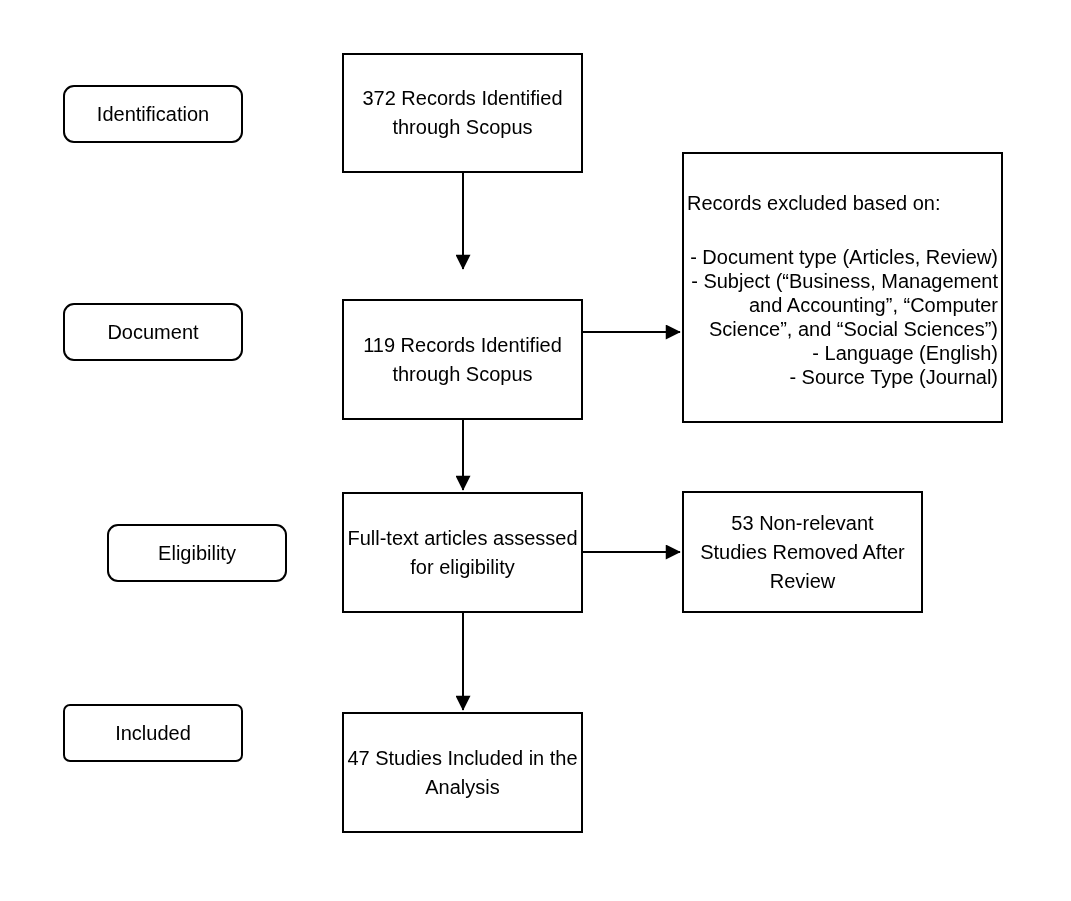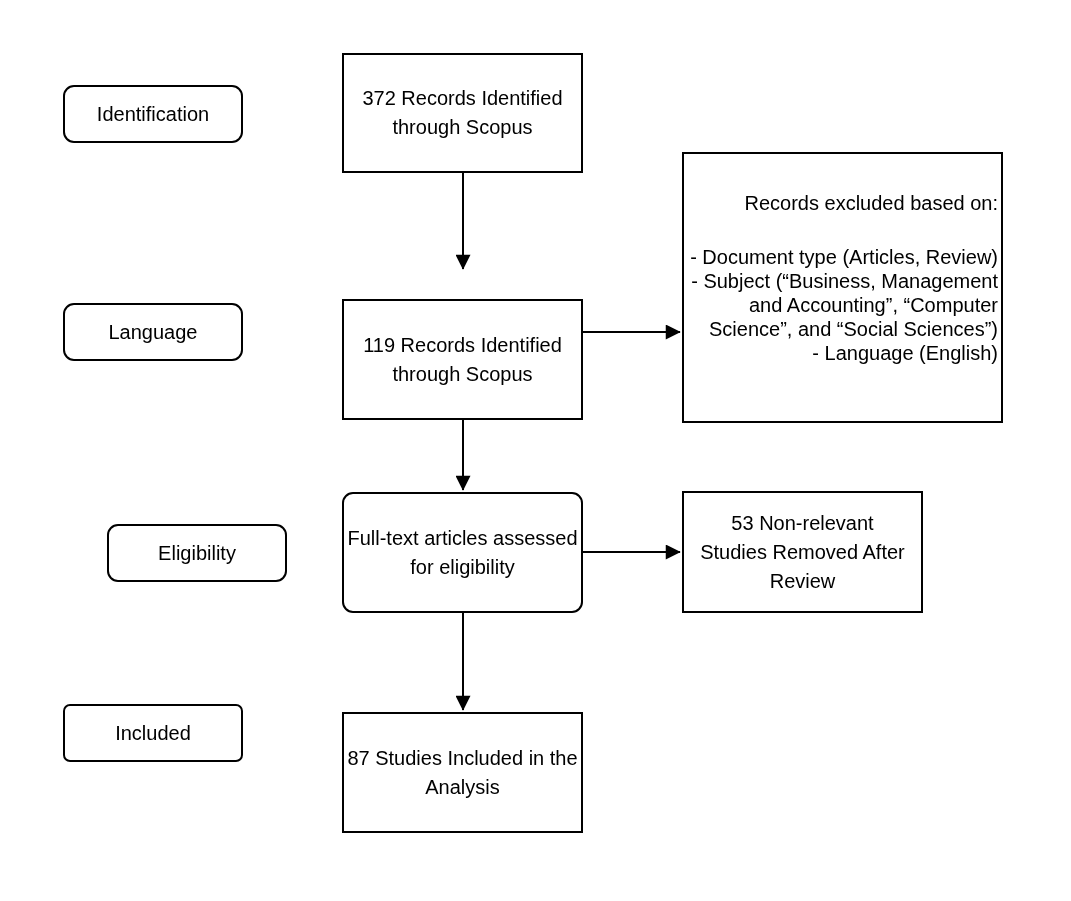--- a/index.html
+++ b/index.html
@@ -41,21 +41,21 @@
   .stage-included       { top: 704px; border-radius: 7px; }
 
   .mid {
     left: 342px;
     width: 241px;
     height: 121px;
     padding: 2px;
   }
   .mid-1 { top: 53px;  height: 120px; align-items: center; }
   .mid-2 { top: 271px; margin-top: 28px; }
-  .mid-3 { top: 492px; border-radius: 11px; }
+  .mid-3 { top: 492px; }
   .mid-4 { top: 712px; }
 
   .removed {
     left: 682px;
     top: 491px;
     width: 241px;
     height: 122px;
     padding: 16px;
   }
 
@@ -64,21 +64,21 @@
     left: 682px;
     top: 152px;
     width: 321px;
     height: 271px;
     border: 2px solid #000000;
     background: #ffffff;
     font-size: 20px;
     padding: 37px 3px 0 3px;
   }
   .exclusion-title {
-    text-align: right;
+    text-align: left;
     line-height: 24px;
   }
   .exclusion-items {
     margin-top: 30px;
   }
   .exclusion-item {
     line-height: 24px;
     text-align: right;
     white-space: pre-wrap;
   }
@@ -98,50 +98,51 @@
     <line x1="463" y1="392" x2="463" y2="490" stroke="#000000" stroke-width="2" marker-end="url(#arrowhead)"></line>
     <line x1="463" y1="613" x2="463" y2="710" stroke="#000000" stroke-width="2" marker-end="url(#arrowhead)"></line>
     <line x1="583" y1="332" x2="680" y2="332" stroke="#000000" stroke-width="2" marker-end="url(#arrowhead)"></line>
     <line x1="583" y1="552" x2="680" y2="552" stroke="#000000" stroke-width="2" marker-end="url(#arrowhead)"></line>
   </svg>
 
   <div class="box stage stage-identification">
     <span>Identification</span>
   </div>
   <div class="box stage stage-screening">
-    <span>Language</span>
+    <span>Document</span>
   </div>
   <div class="box stage stage-eligibility">
     <span>Eligibility</span>
   </div>
   <div class="box stage stage-included">
     <span>Included</span>
   </div>
 
   <div class="box mid mid-1">
     <span>372 Records Identified through Scopus</span>
   </div>
   <div class="box mid mid-2">
     <span>119 Records Identified through Scopus</span>
   </div>
   <div class="box mid mid-3">
     <span>Full-text articles assessed for eligibility</span>
   </div>
   <div class="box mid mid-4">
-    <span>87 Studies Included in the Analysis</span>
+    <span>47 Studies Included in the Analysis</span>
   </div>
 
   <div class="exclusion">
     <div class="exclusion-title">Records excluded based on:</div>
     <div class="exclusion-items">
       <div class="exclusion-item">- Document type (Articles, Review)</div>
       <div class="exclusion-item">- Subject (“Business, Management
 and Accounting”, “Computer
 Science”, and “Social Sciences”)</div>
       <div class="exclusion-item">- Language (English)</div>
+      <div class="exclusion-item">- Source Type (Journal)</div>
     </div>
   </div>
 
   <div class="box removed">
     <span>53 Non-relevant Studies Removed After Review</span>
   </div>
 
 </div>
 
 </body></html>

